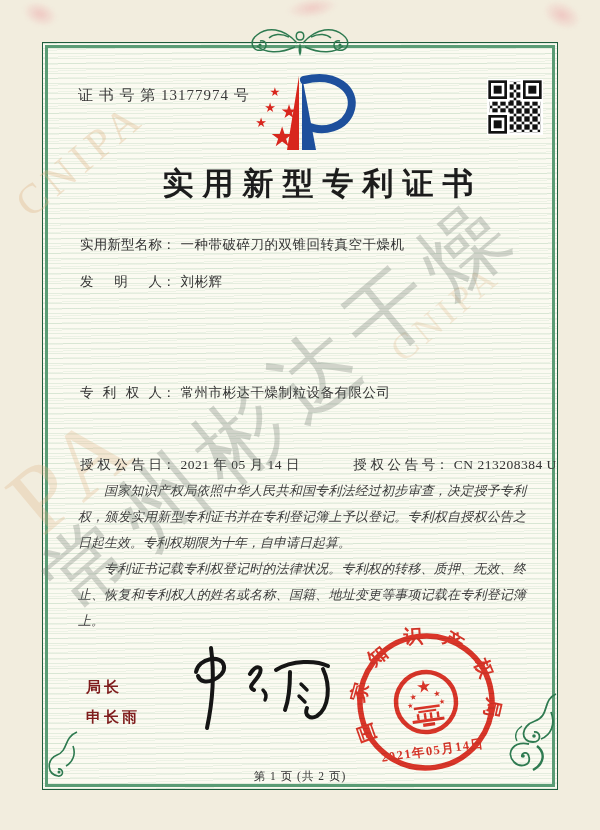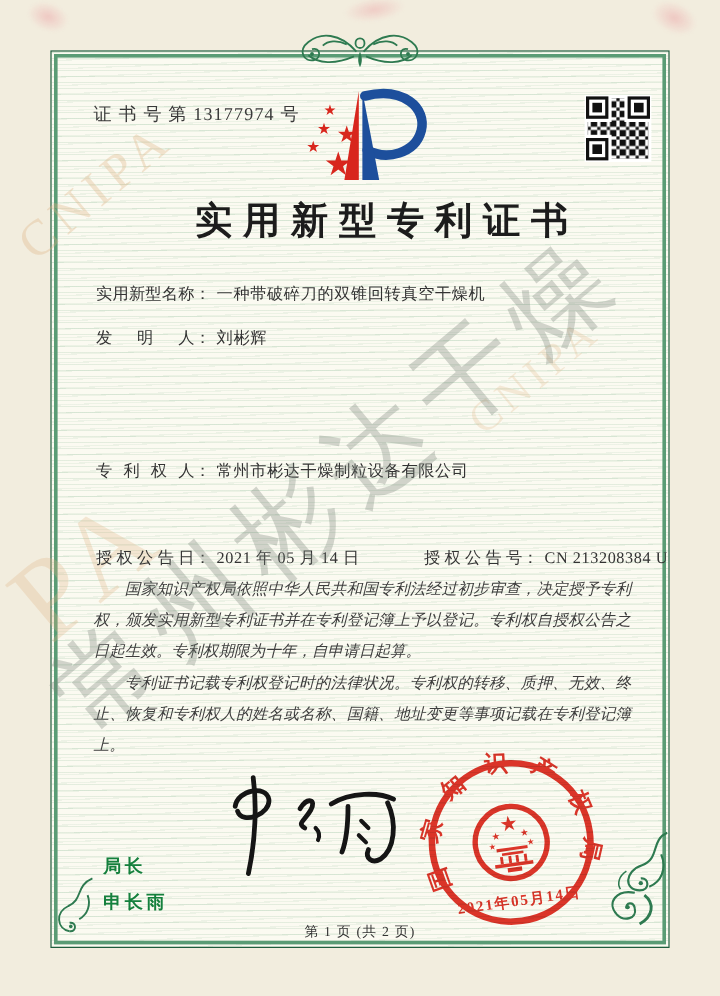--- a/index.html
+++ b/index.html
@@ -53,21 +53,21 @@
   .fcolon{display:inline-block;}
   .fvalue{margin-left:5px;letter-spacing:.5px;}
   .fpair2{margin-left:50px;margin-top:12px;}
   
   .paras{
     position:absolute;left:78px;top:478px;width:448px;z-index:5;
     font-size:13px;line-height:26px;color:#3d3d3d;font-style:italic;
   }
   .paras p{margin:0;text-indent:2em;text-align:justify;}
   
-  .officer{position:absolute;left:86px;top:708px;z-index:5;font-size:15px;color:#15803d;
+  .officer{position:absolute;left:86px;top:672px;z-index:5;font-size:15px;color:#7f1d1d;
     font-weight:600;letter-spacing:3px;line-height:30px;}
   .signature{position:absolute;left:178px;top:642px;z-index:5;}
   .seal{position:absolute;left:341px;top:617px;z-index:7;transform:rotate(-8deg);
     mix-blend-mode:multiply;opacity:.92;}
   .footer{
     position:absolute;left:0;right:0;top:769px;z-index:5;text-align:center;
     font-size:11.5px;color:#333;letter-spacing:1px;
   }
   
   .orn{position:absolute;z-index:4;}

